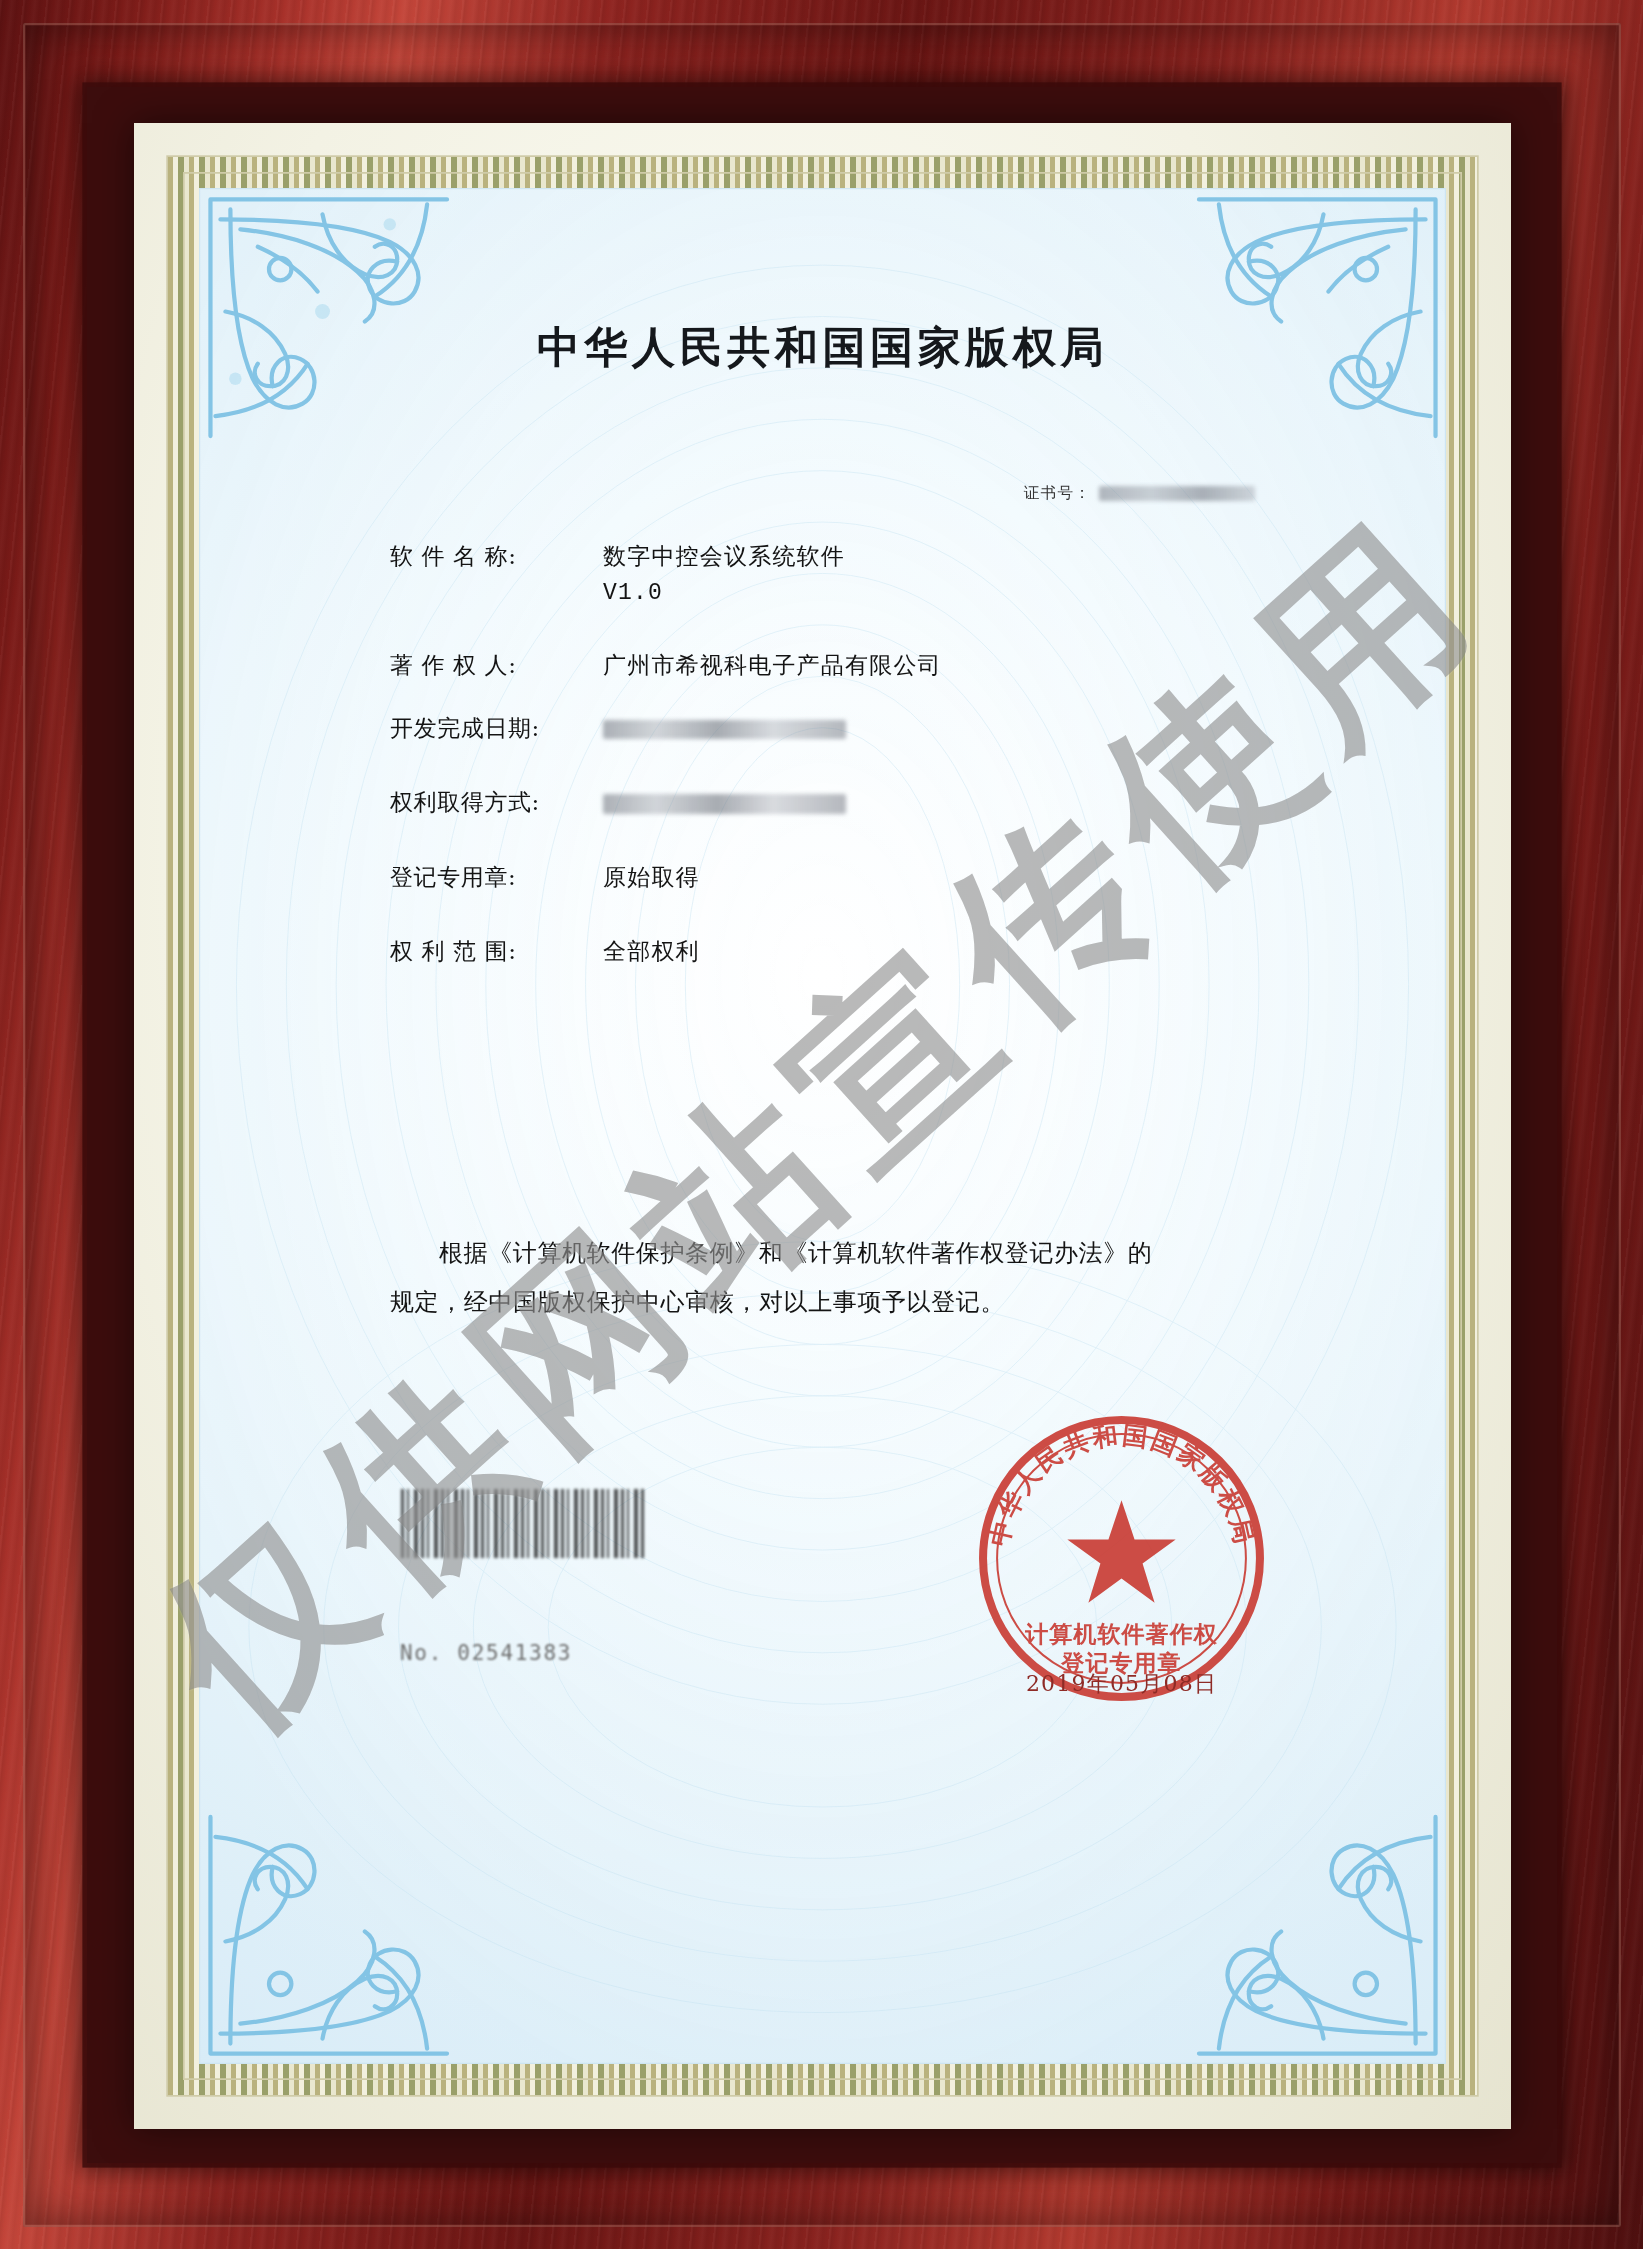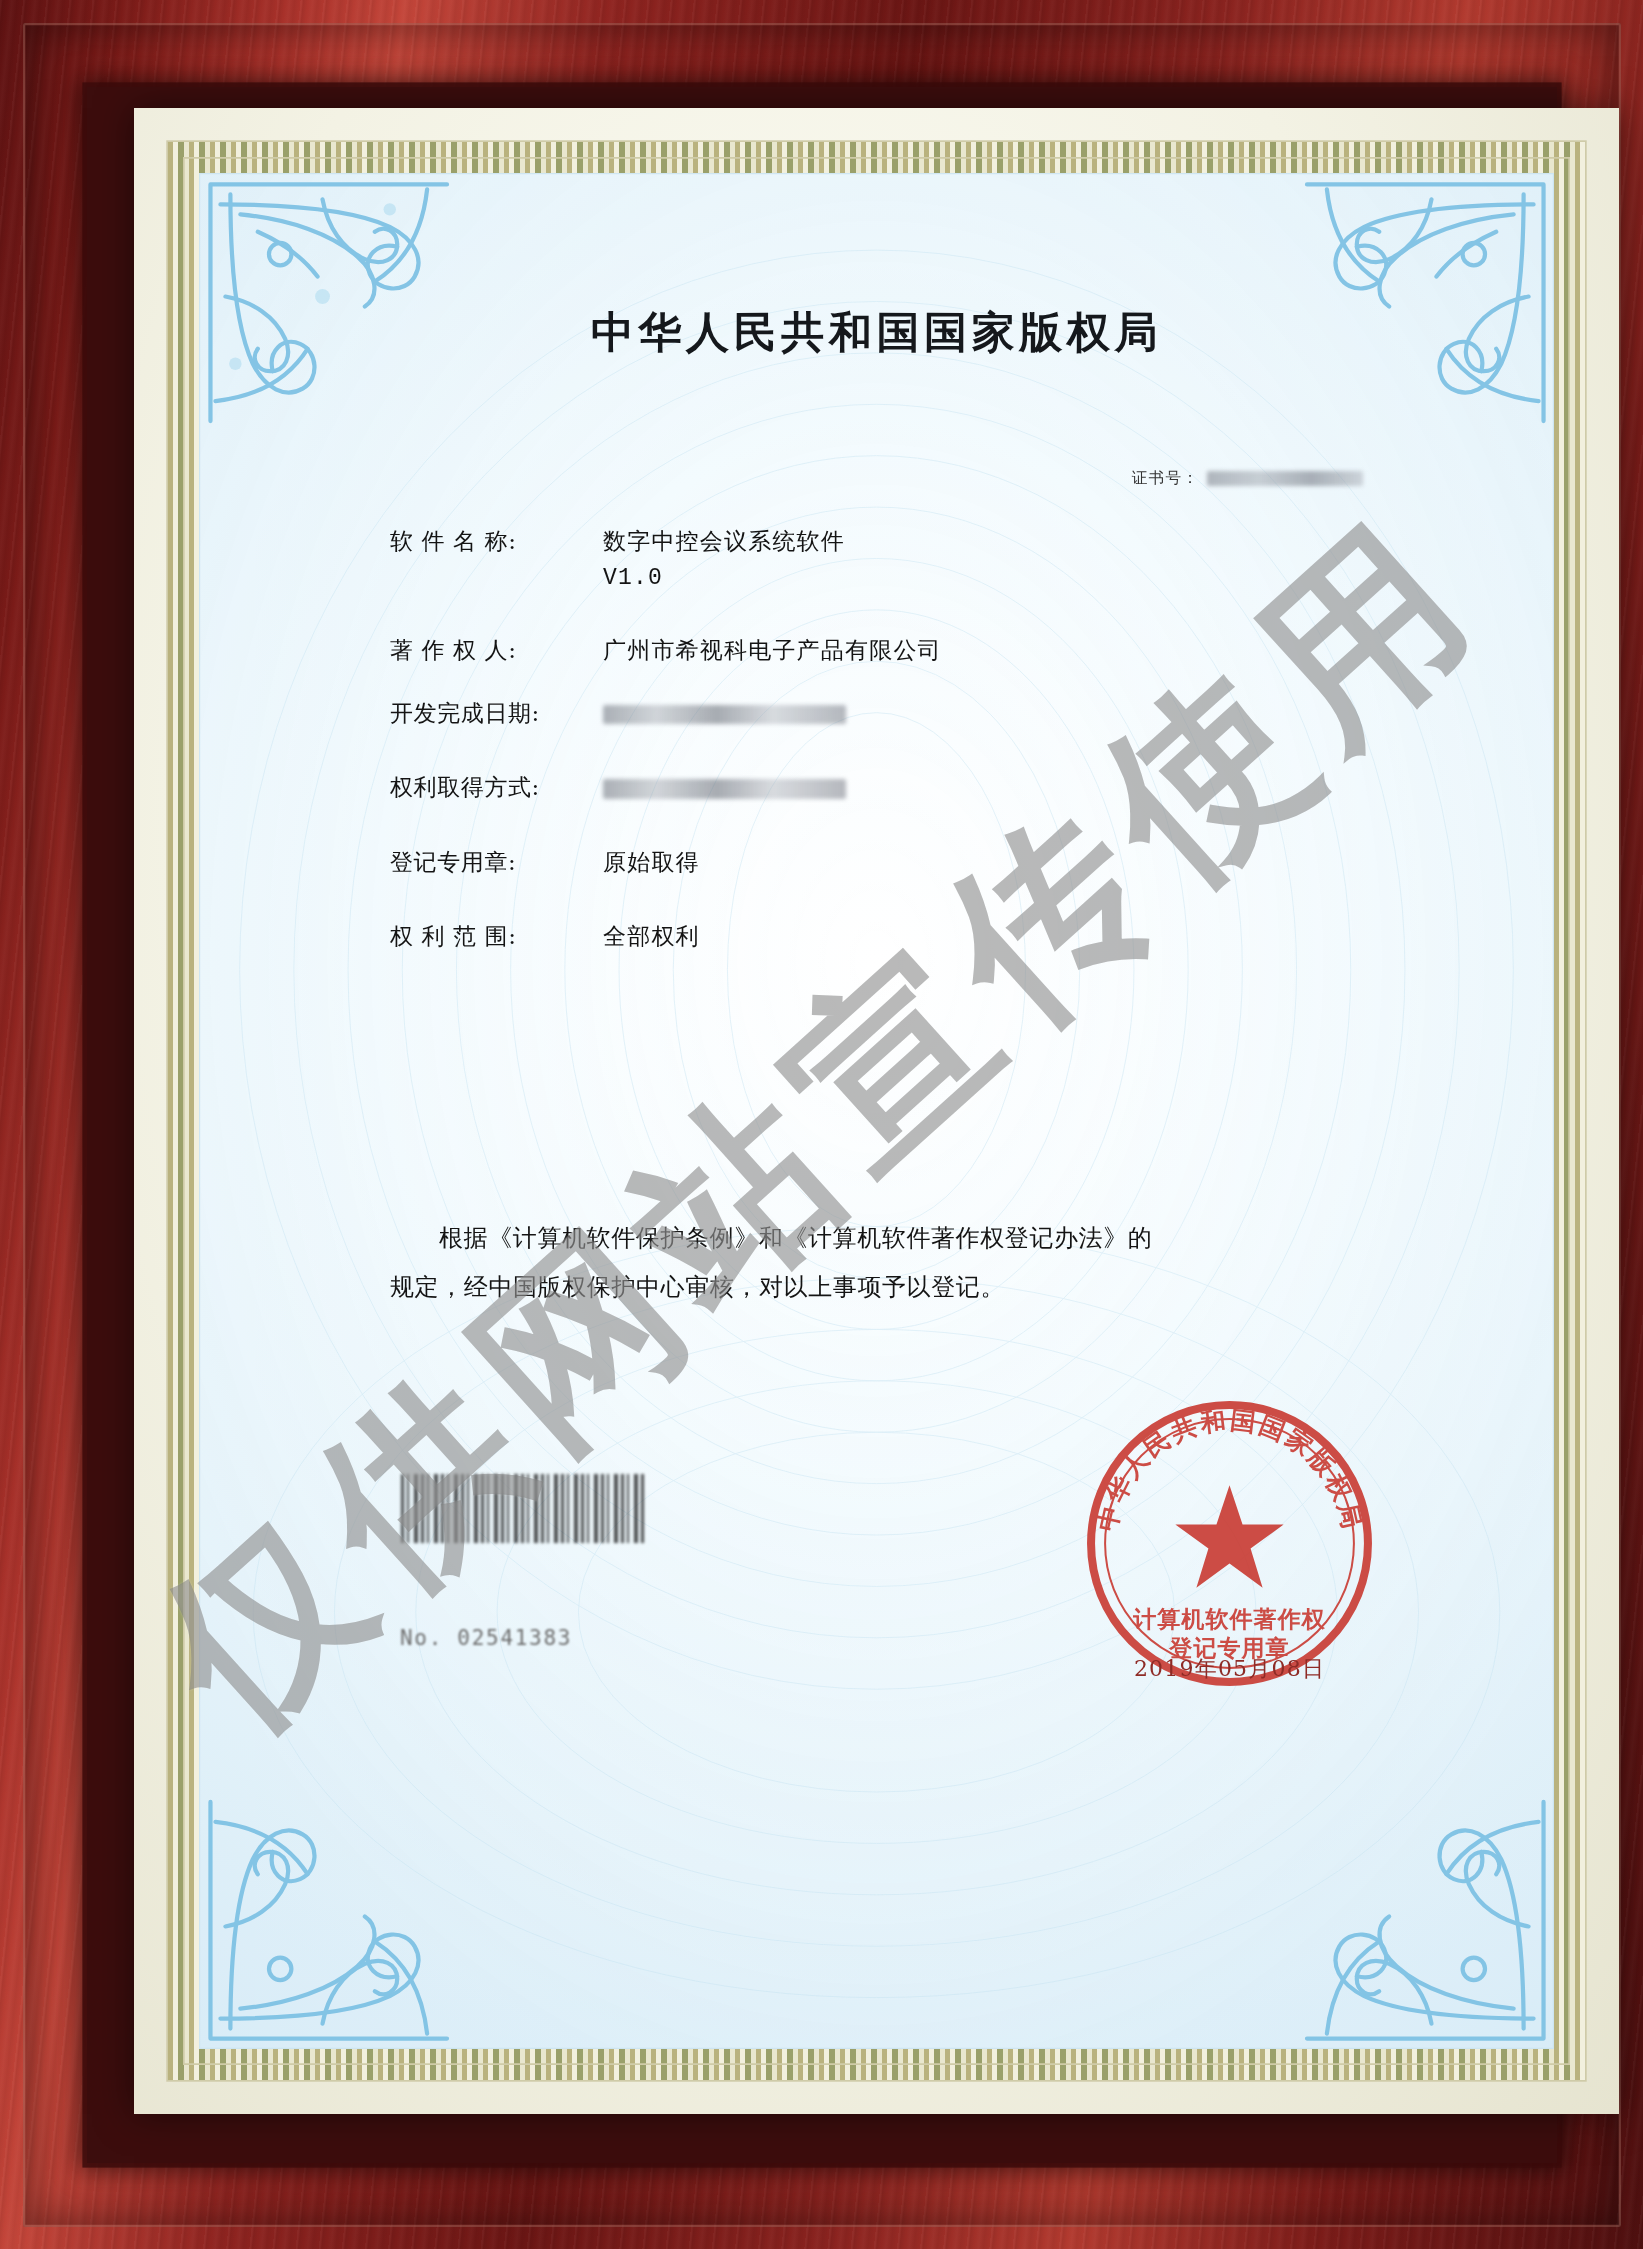--- a/index.html
+++ b/index.html
@@ -57,22 +57,22 @@
     box-shadow:
       0 0 0 4.6px rgba(60,10,10,0.85),
       0 0 23px 8px rgba(0,0,0,0.55);
     background: #3c0d0d;
   }
 
   
   .mat {
     position: absolute;
     left: 134px;
-    top: 108px;
-    width: 1485px;
+    top: 123px;
+    width: 1377px;
     height: 2006px;
     background:
       radial-gradient(ellipse at 45% 35%, #fdfdf6 0%, #f3f2e4 55%, #e6e4d0 100%);
     box-shadow: 0 0 35px rgba(0,0,0,0.5);
   }
 
   
   .meander {
     position: absolute;
     left: 34px; top: 34px; right: 34px; bottom: 34px;

